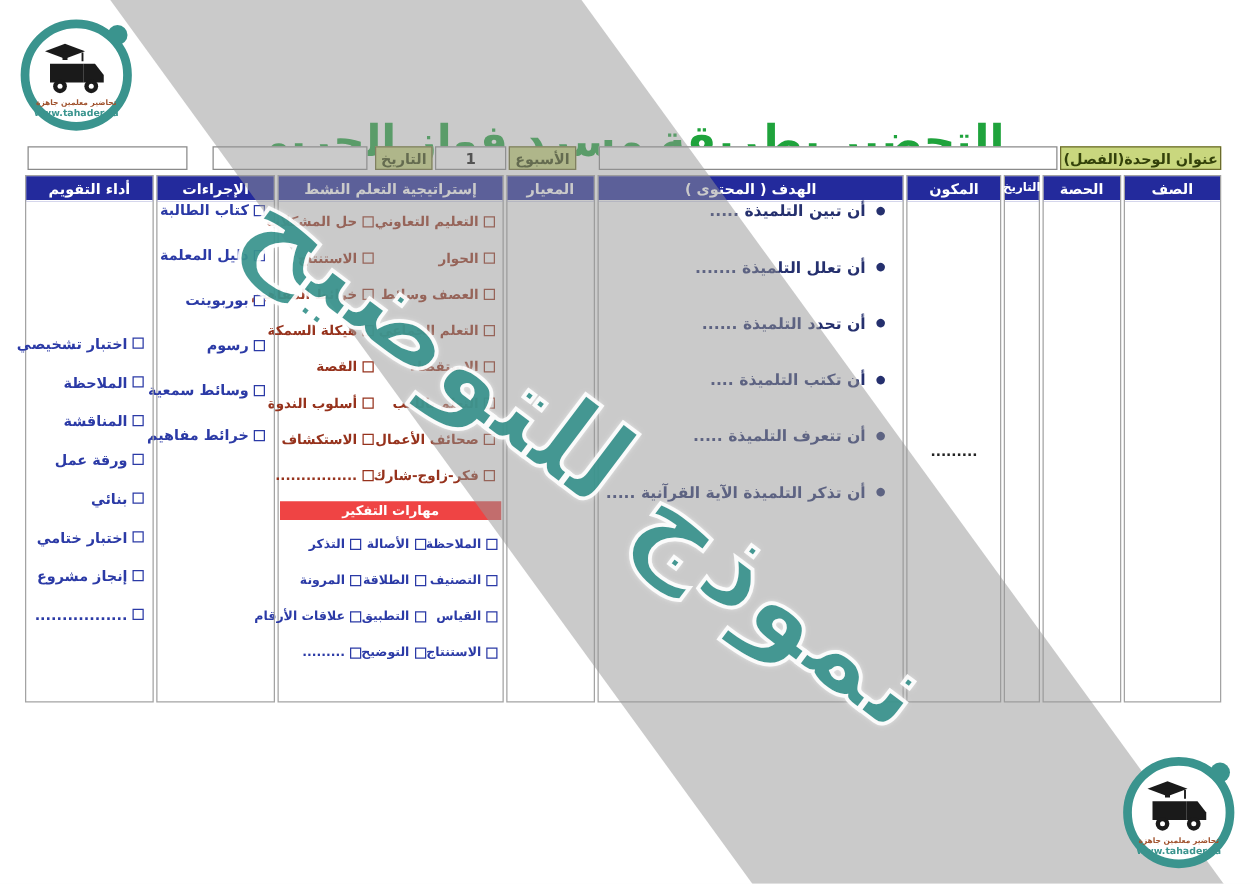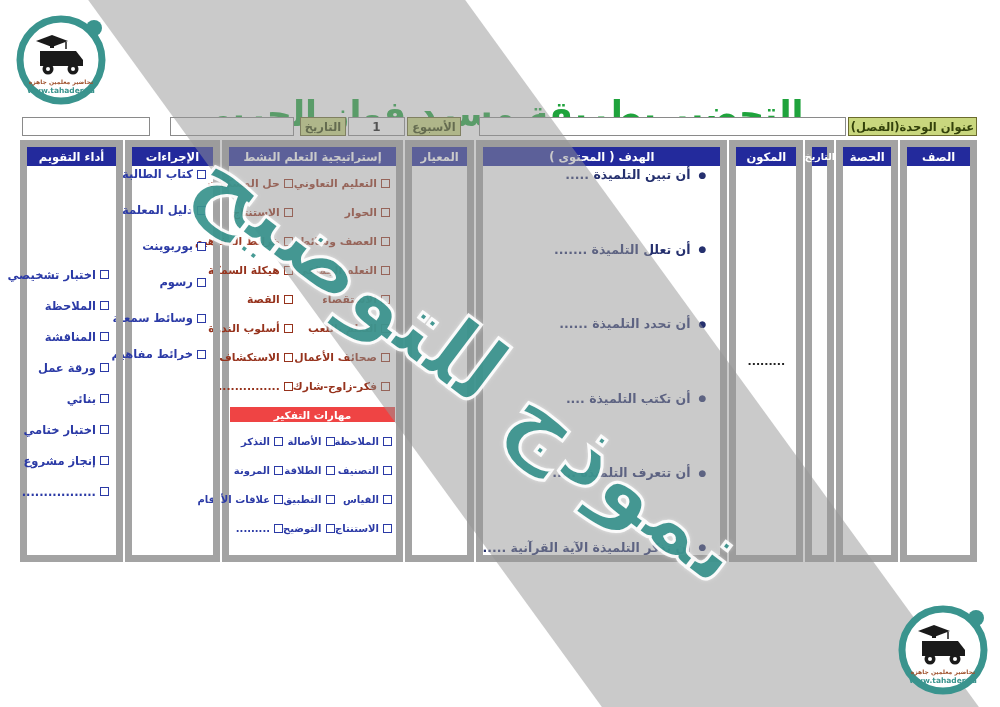--- a/index.html
+++ b/index.html
@@ -28,21 +28,21 @@
   #week-label{left:407px;width:54px;}
   #week-value{left:348px;width:57px;}
   #date-label{left:300px;width:46px;}
   #date-input{left:170px;width:124px;}
   #extra-input{left:22px;width:128px;}
   
   #main-table{
     position:absolute;left:20px;top:140px;width:957px;height:422px;
     display:flex;gap:2px;z-index:5;
   }
-  .col{box-sizing:border-box;border:7px solid #a3a3a3;display:flex;flex-direction:column;background:transparent;}
+  .col{box-sizing:border-box;border:1px solid #a3a3a3;display:flex;flex-direction:column;background:transparent;}
   .col-header{
     height:19px;flex:0 0 19px;background:#232a9c;color:#ffffff;
     font-size:11.5px;font-weight:bold;display:flex;align-items:center;justify-content:center;
     border-bottom:1px solid #ffffff;white-space:nowrap;
   }
   .col-header.small{font-size:9.5px;letter-spacing:-0.5px;}
   .col-body{flex:1;display:flex;flex-direction:column;}
   .w-grade{width:80px;} .w-period{width:64px;} .w-date{width:29px;} .w-component{width:77px;}
   .w-objective{width:251px;} .w-criterion{width:72px;} .w-strategy{width:181px;}
   .w-procedures{width:95px;} .w-evaluation{width:103px;}
@@ -63,21 +63,21 @@
   }
   .skills-header{
     margin:14px 1px 0 1px;height:15px;background:#ef4444;color:#fff;
     font-size:10.5px;font-weight:bold;display:flex;align-items:center;justify-content:center;
   }
   .skills-grid{
     display:grid;grid-template-columns:1.12fr 0.98fr 1.1fr;row-gap:18px;padding:14px 4px 0 2px;
     color:#2b3aa6;font-size:10px;font-weight:bold;flex:1;align-content:start;
   }
   
-  .obj-body{justify-content:space-between;gap:30px;padding-right:14px;color:#25306e;font-size:12.5px;font-weight:bold;}
+  .obj-body{justify-content:flex-start;gap:30px;padding-right:14px;color:#25306e;font-size:12.5px;font-weight:bold;}
   .obj-item{display:flex;align-items:center;white-space:nowrap;}
   .obj-item::before{content:"●";font-size:9px;margin-left:8px;color:#25306e;}
   
   .comp-body{align-items:center;justify-content:center;color:#222;font-size:11px;font-weight:bold;}
   
   #gray-band{
     position:absolute;left:-315px;top:203px;width:1700px;height:305px;
     background:rgba(150,150,150,0.5);transform:rotate(54deg);z-index:40;pointer-events:none;
   }
   #watermark-text{

